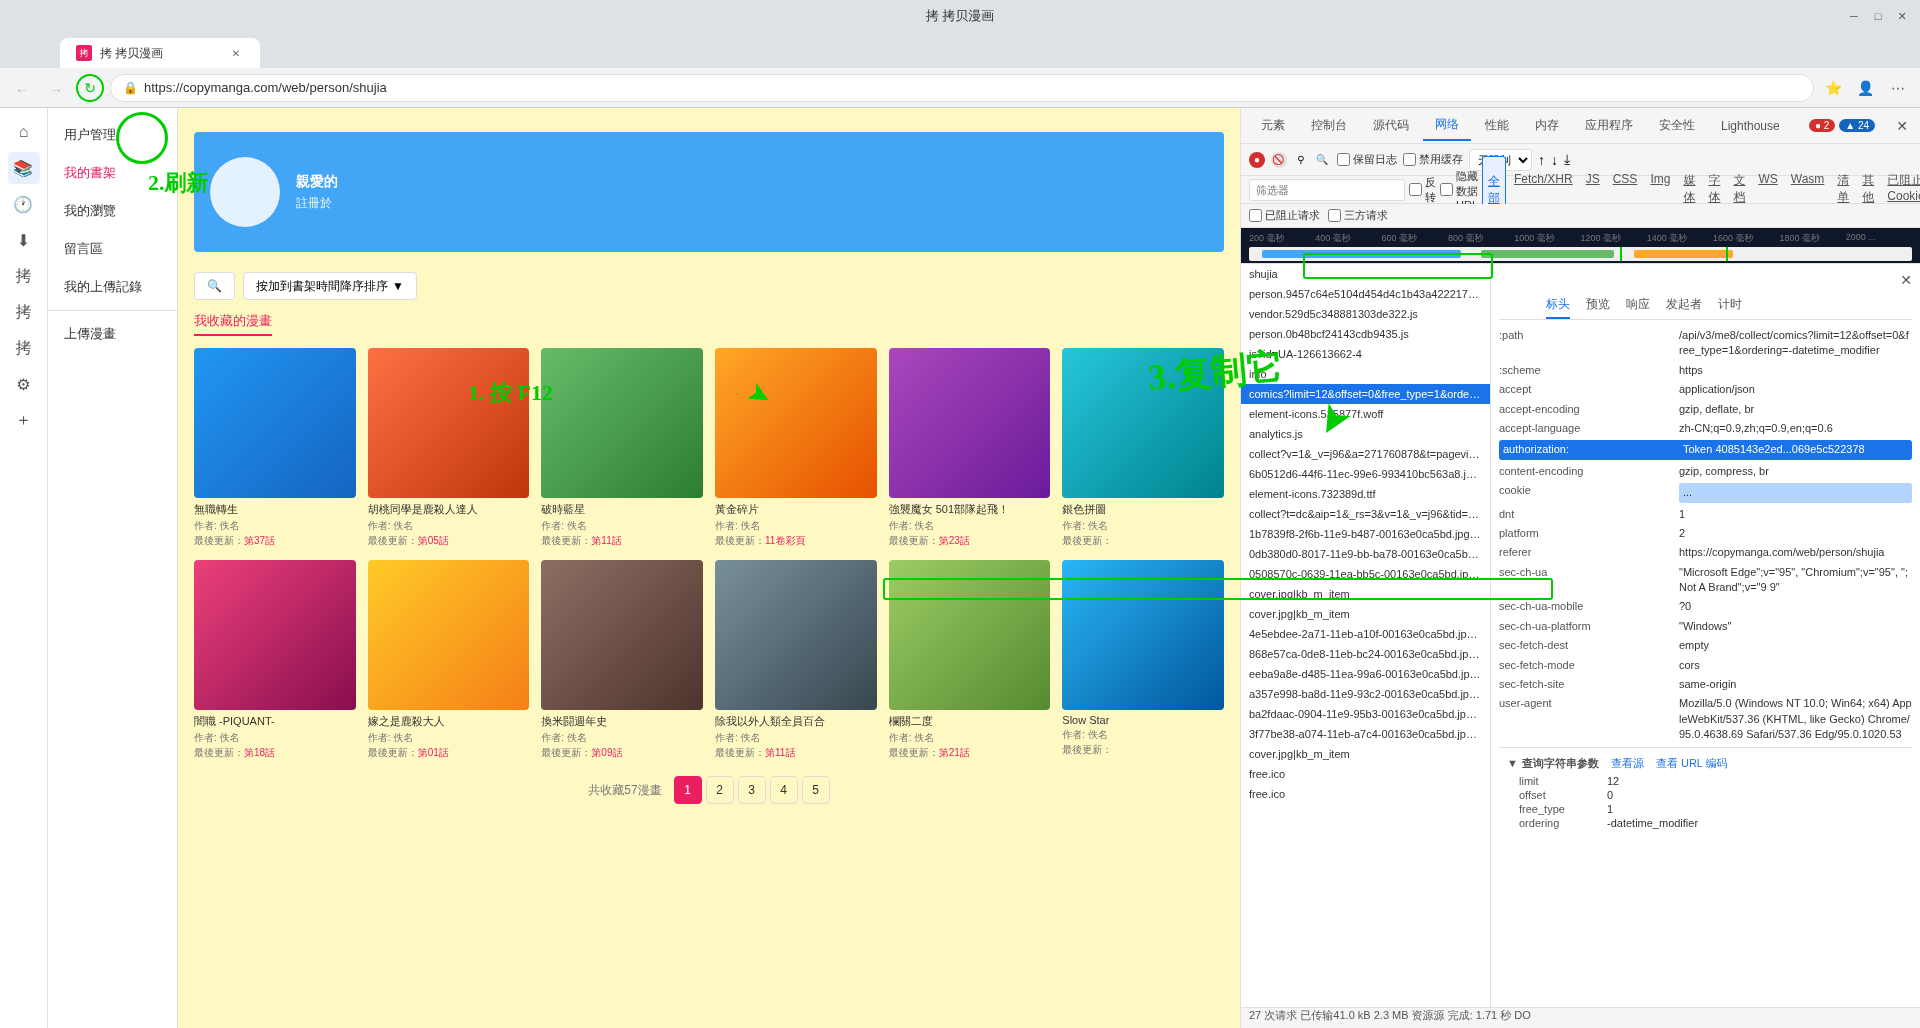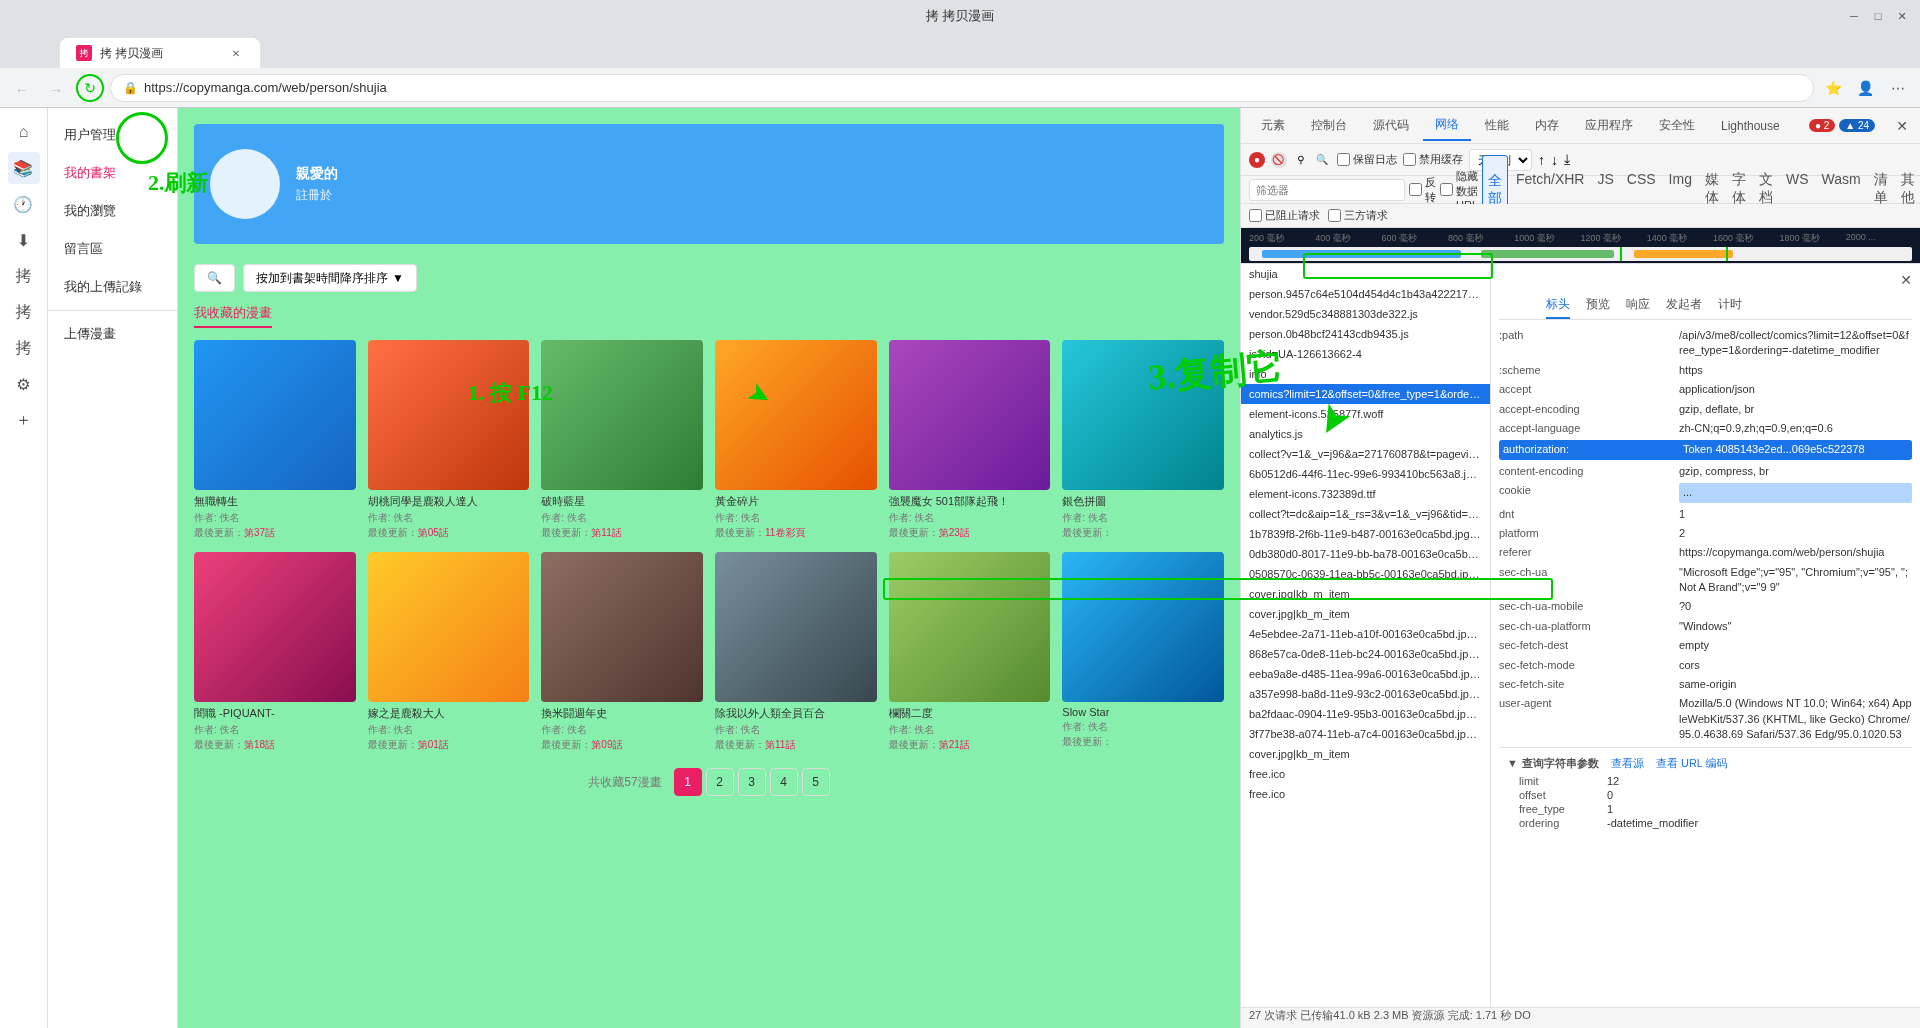--- a/index.html
+++ b/index.html
@@ -34,21 +34,21 @@
     
     .page-content { flex: 1; display: flex; overflow: hidden; }
 
     
     .site-nav { width: 130px; background: #fff; border-right: 1px solid #e0e0e0; display: flex; flex-direction: column; padding-top: 8px; }
     .site-nav-item { padding: 10px 16px; font-size: 13px; color: #333; cursor: pointer; display: flex; align-items: center; gap: 8px; }
     .site-nav-item.active { color: #e91e63; }
     .site-nav-divider { height: 1px; background: #e0e0e0; margin: 4px 0; }
 
     
-    .manga-main { flex: 1; background: #86efac; overflow-y: auto; padding: 0 16px 16px; }
+    .manga-main { flex: 1; background: #fef9c3; overflow-y: auto; padding: 8px 16px 16px; }
     .manga-header { padding: 16px 0 8px; }
     .manga-header-bg { background: #42a5f5; height: 120px; border-radius: 4px; margin-bottom: 12px; display: flex; align-items: center; padding: 16px; gap: 16px; position: relative; overflow: hidden; }
     .header-avatar { width: 70px; height: 70px; background: #e3f2fd; border-radius: 50%; }
     .header-info { color: white; }
     .header-info h3 { font-size: 14px; margin-bottom: 4px; }
     .header-info p { font-size: 12px; opacity: 0.9; }
 
     .manga-toolbar { display: flex; align-items: center; gap: 8px; margin-bottom: 12px; }
     .manga-toolbar-btn { height: 28px; padding: 0 12px; border: 1px solid #ddd; border-radius: 4px; background: #fff; font-size: 12px; cursor: pointer; display: flex; align-items: center; gap: 4px; }
     .manga-tab { color: #e91e63; border-bottom: 2px solid #e91e63; padding-bottom: 4px; margin-bottom: 12px; font-size: 13px; cursor: pointer; display: inline-block; }
@@ -89,21 +89,21 @@
     .nt-btn { width: 16px; height: 16px; border-radius: 50%; display: flex; align-items: center; justify-content: center; cursor: pointer; font-size: 10px; }
     .nt-btn.record { background: #d32f2f; color: white; }
     .nt-checkbox { display: flex; align-items: center; gap: 3px; font-size: 11px; color: #333; }
     .nt-select { height: 22px; border: 1px solid #ddd; border-radius: 3px; padding: 0 4px; font-size: 11px; background: white; }
 
     .filter-bar { height: 28px; background: #f5f5f5; border-bottom: 1px solid #e0e0e0; display: flex; align-items: center; padding: 0 8px; gap: 4px; }
     .filter-input { height: 22px; border: 1px solid #ddd; border-radius: 3px; padding: 0 6px; font-size: 11px; flex: 1; }
     .filter-btn { padding: 2px 6px; font-size: 10px; border: 1px solid #ddd; border-radius: 3px; cursor: pointer; background: #fff; color: #333; }
     .filter-btn.active { background: #e8f0fe; border-color: #1a73e8; color: #1a73e8; }
     .filter-type-btns { display: flex; gap: 3px; }
-    .filter-type { font-size: 14px; padding: 16px 5px; cursor: pointer; color: #555; border-radius: 3px; }
+    .filter-type { font-size: 12px; padding: 16px 5px; cursor: pointer; color: #555; border-radius: 3px; text-decoration: underline; }
 
     .network-list { flex: 1; overflow-y: auto; display: flex; }
     .network-files { width: 250px; border-right: 1px solid #e0e0e0; overflow-y: auto; }
     .network-file { padding: 4px 8px; font-size: 11px; color: #333; cursor: pointer; white-space: nowrap; overflow: hidden; text-overflow: ellipsis; }
     .network-file.selected { background: #1a73e8; color: white; }
 
     .headers-panel { flex: 1; overflow-y: auto; padding: 8px; }
     .headers-tab-bar { display: flex; gap: 16px; border-bottom: 1px solid #e0e0e0; margin-bottom: 8px; }
     .headers-tab { font-size: 12px; color: #555; padding: 4px 0; cursor: pointer; }
     .headers-tab.active { color: #1a73e8; border-bottom: 2px solid #1a73e8; margin-left: 47px; }

